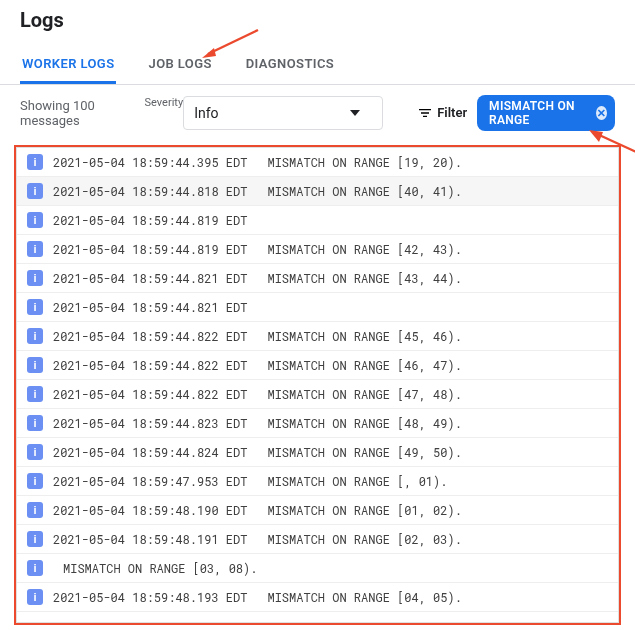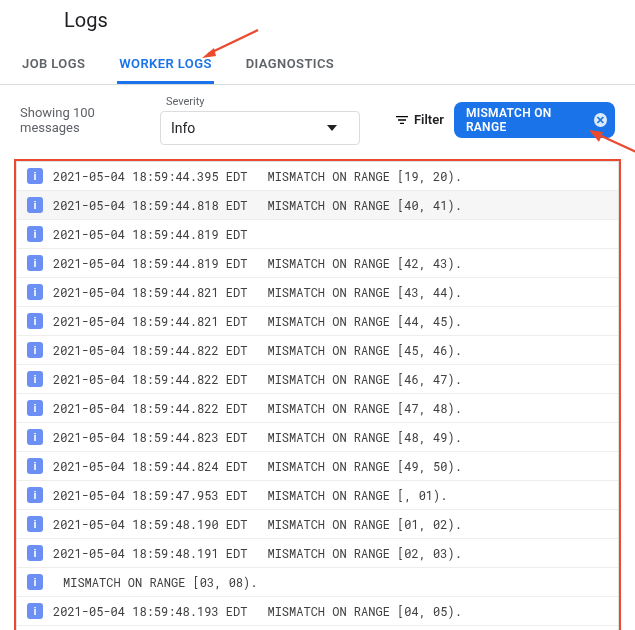--- a/index.html
+++ b/index.html
@@ -1,23 +1,23 @@
 <!DOCTYPE html>
 <html><head>
   <meta charset="utf-8">
   <style>
     * { margin:0; padding:0; box-sizing:border-box; }
     body { font-family: 'Google Sans', Roboto, Arial, sans-serif; color:#202124; width:635px; height:630px; overflow:hidden; }
-    .page-title { font-size:20px; font-weight:400; padding:8px 32px 6px;margin-left:32px; }
+    .page-title { font-size:20px; font-weight:700; padding:8px 20px 6px; }
     .tabs { display:flex; gap:30px; padding:0 20px; border-bottom:1px solid #dadce0; margin-top:6px; }
     .tab { padding:12px 2px 10px; font-size:13px; font-weight:600; letter-spacing:0.4px; color:#5f6368; cursor:pointer; border-bottom:3px solid transparent; }
     .tab.active { color:#1a73e8; border-bottom-color:#1a73e8; }
     .controls { display:flex; align-items:center; gap:10px; padding:10px 20px 14px; }
     .msgcount { font-size:13px; color:#5f6368; }
-    .severity { display:flex; flex-direction:column; }
+    .severity { display:flex; }
     .severity label { font-size:11px; color:#5f6368; margin-bottom:3px; margin-left:6px; }
     .select { border:1px solid #dadce0; border-radius:4px; padding:8px 22px 8px 10px; width:200px; display:flex; align-items:center; justify-content:space-between; cursor:pointer; font-size:14px; }
     .triangle { width:0; height:0; border-left:5px solid transparent; border-right:5px solid transparent; border-top:6px solid #202124; }
     .filter { display:flex; align-items:flex-start; gap:4px; font-size:13px; font-weight:600; cursor:pointer; margin-left:24px; }
     .filter-icon-svg { width:16px; height:16px; }
     .chip { background:#1a73e8; color:#fff; border-radius:8px; padding:4px 8px 4px 12px; font-size:12px; font-weight:600; letter-spacing:0.3px; display:flex; align-items:center; gap:6px; cursor:pointer; }
     .chip-x { width:14px; height:14px; border-radius:50%; background:rgba(255,255,255,0.85); color:#1a73e8; display:flex; align-items:center; justify-content:center; font-size:11px; line-height:1; font-weight:bold; }
     .log-area { border:2px solid #eb4a2e; margin:0 14px; padding:0; height:480px; overflow:hidden; }
     .log-area-inner { border:1px solid #e0e0e0; height:100%; overflow:hidden; }
     .row { display:flex; align-items:center; gap:10px; padding:6px 10px; border-bottom:1px solid #eee; font-family: 'Roboto Mono', Menlo, Consolas, monospace; font-size:12px; color:#404040; }
@@ -29,22 +29,22 @@
     .arr-svg { width:60px; height:30px; }
     .arr-line { stroke:#eb4a2e; stroke-width:2.4; fill:none; }
     .arr-head { fill:#eb4a2e; }
   </style>
 </head>
 <body>
 
 <h2 class="page-title">Logs</h2>
 
 <div class="tabs">
+  <div class="tab active">WORKER LOGS</div>
   <div class="tab">JOB LOGS</div>
-  <div class="tab active">WORKER LOGS</div>
   <div class="tab">DIAGNOSTICS</div>
 </div>
 
 <div class="controls">
   <span class="msgcount">Showing 100 messages</span>
 
   <div class="severity">
     <label>Severity</label>
     <div class="select">
       <span>Info</span>
@@ -93,21 +93,20 @@
       <div class="row">
         <span class="lvl">i</span>
         <span>2021-05-04 18:59:44.821 EDT</span>
         <span> </span>
         <span>MISMATCH ON RANGE [43, 44).</span>
       </div>
       <div class="row">
         <span class="lvl">i</span>
         <span>2021-05-04 18:59:44.821 EDT</span>
         <span> </span>
-        <span>MISMATCH ON RANGE [44, 45).</span>
       </div>
       <div class="row">
         <span class="lvl">i</span>
         <span>2021-05-04 18:59:44.822 EDT</span>
         <span> </span>
         <span>MISMATCH ON RANGE [45, 46).</span>
       </div>
       <div class="row">
         <span class="lvl">i</span>
         <span>2021-05-04 18:59:44.822 EDT</span>

